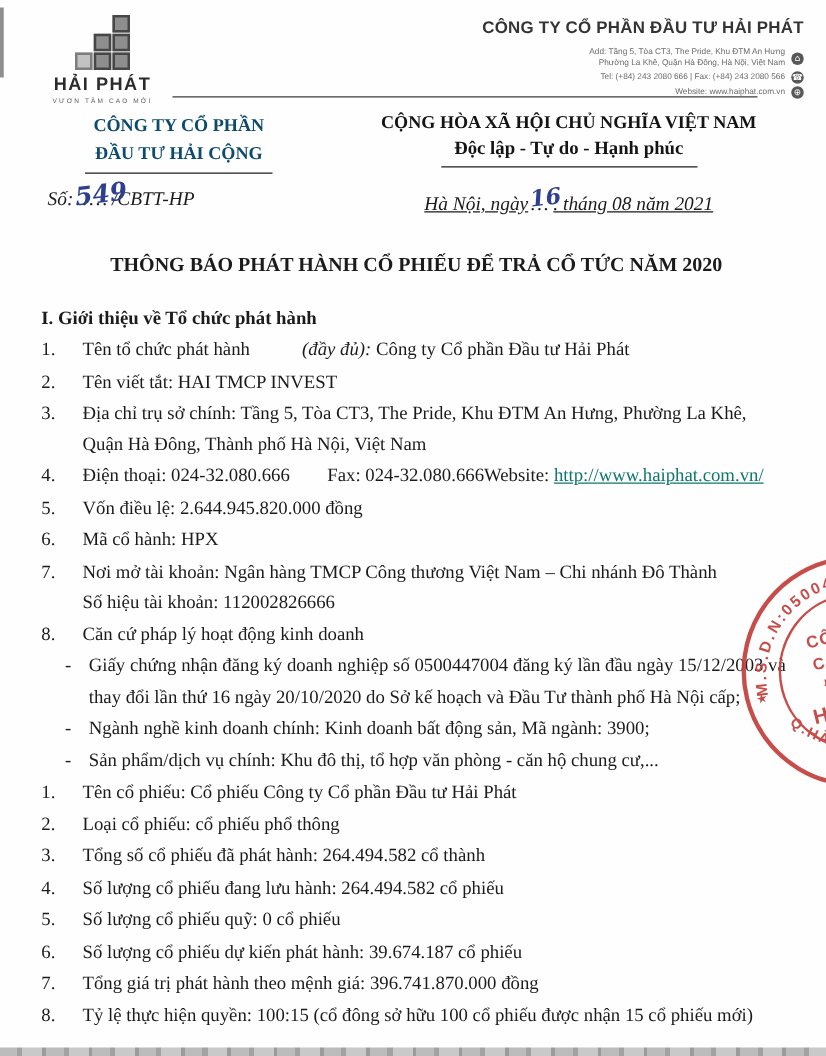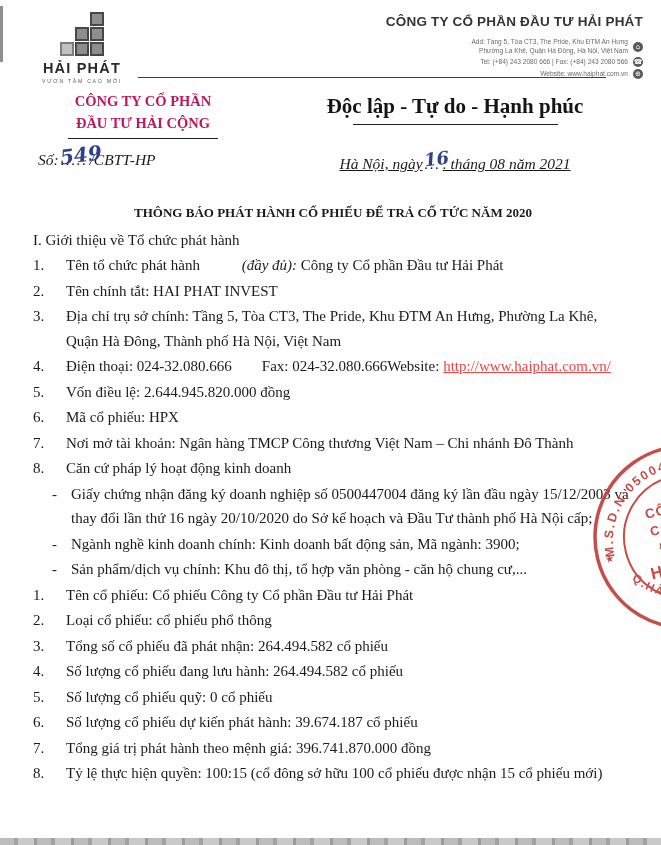--- a/index.html
+++ b/index.html
@@ -23,46 +23,46 @@
 
   .company-info{position:absolute;top:14px;right:18px;text-align:right;font-family:"Liberation Sans","DejaVu Sans",sans-serif;}
   .ci-name{font-size:13.5px;font-weight:bold;color:#343434;margin-bottom:9px;letter-spacing:0.2px;}
   .ci-line{position:relative;font-size:6.6px;color:#6b6b6b;margin-bottom:3px;padding-right:15px;line-height:8.5px;}
   .ci-icon{position:absolute;right:0;width:10px;height:10px;border-radius:50%;background:#585858;color:#fff;
            font-size:7px;line-height:10px;text-align:center;font-family:"DejaVu Sans",sans-serif;}
   .ci-icon.mid{top:50%;margin-top:-5px;} .ci-icon.single{top:-1px;}
   .header-rule{position:absolute;left:138px;top:77px;width:468px;border-top:1.6px solid #3c3c3c;}
 
   
-  .mast-left{position:absolute;left:30px;top:90px;width:226px;text-align:center;font-weight:bold;font-size:14.5px;line-height:22px;color:#be185d;}
+  .mast-left{position:absolute;left:30px;top:90px;width:226px;text-align:center;font-weight:bold;font-size:14.5px;line-height:22px;color:#0c4a6e;}
   .mast-left .rule{width:150px;margin:4px auto 0;border-top:1.5px solid #1e1e1e;}
   .mast-right{position:absolute;left:264px;top:90px;width:382px;text-align:center;color:#141414;}
   .mr-1{font-weight:bold;font-size:14.5px;}
-  .mr-2{font-weight:bold;font-size:21px;margin-top:4px;}
+  .mr-2{font-weight:bold;font-size:15px;margin-top:4px;}
   .mast-right .rule{width:205px;margin:5px auto 0;border-top:1.5px solid #1e1e1e;}
   .doc-no{position:absolute;left:38px;top:151px;font-style:italic;font-size:15.5px;}
   .date-line{position:absolute;left:264px;top:155px;width:382px;text-align:center;font-style:italic;font-size:15.5px;text-decoration:underline;}
   .hw-wrap{position:relative;display:inline-block;padding:0 2px;}
   .dots{letter-spacing:1.5px;}
   .hw{position:absolute;left:1px;top:-8px;color:#2e3f8f;font-weight:bold;font-style:italic;
       font-family:"DejaVu Serif",serif;transform:rotate(-7deg);white-space:nowrap;}
   .hw-no{font-size:20px;} .hw-day{font-size:18px;top:-7px;}
 
   
   .doc-body{position:absolute;left:33px;top:201px;width:600px;font-size:15px;line-height:24.5px;}
-  .doc-title{text-align:center;font-weight:bold;font-size:13px;margin-bottom:2px;}
-  .sec-heading{font-weight:normal;margin-bottom:1px;}
+  .doc-title{text-align:center;font-weight:bold;font-size:16px;margin-bottom:17px;}
+  .sec-heading{font-weight:bold;margin-bottom:1px;}
   .doc-item{display:flex;margin-bottom:1px;}
   .item-num{flex:0 0 33px;}
   .item-text{flex:1;}
   .sub-bullet{display:flex;margin-left:19px;margin-bottom:1px;}
   .sub-dash{flex:0 0 19px;}
   .sec2-head{display:flex;font-weight:bold;margin-bottom:1px;}
   .it{font-style:italic;margin-left:38px;}
-  .doc-link{text-decoration:underline;color:#ef4444;}
+  .doc-link{text-decoration:underline;color:#0f766e;}
   .sp-a{margin-right:30px;} .sp-b{}
 
   
   .stamp{position:absolute;left:586px;top:437px;width:200px;height:200px;opacity:0.93;}
   .stamp text{fill:#c2403c;font-family:"Liberation Sans","DejaVu Sans",sans-serif;font-weight:bold;}
 
   
   .bottom-bar{position:absolute;left:0;right:0;bottom:0;height:7px;
     background:repeating-linear-gradient(90deg,#bcbcbc 0 14px,#a2a2a2 14px 18px,#c9c9c9 18px 34px,#9b9b9b 34px 37px);}
 </style>
@@ -105,20 +105,21 @@
 
   <div class="header-rule"></div>
 
   <div class="mast-left">
     <div>CÔNG TY CỔ PHẦN</div>
     <div>ĐẦU TƯ HẢI CỘNG</div>
     <div class="rule"></div>
   </div>
 
   <div class="mast-right">
+    <div class="mr-1">CỘNG HÒA XÃ HỘI CHỦ NGHĨA VIỆT NAM</div>
     <div class="mr-2">Độc lập - Tự do - Hạnh phúc</div>
     <div class="rule"></div>
   </div>
 
   <div class="doc-no">
     <span>Số:</span><span class="hw-wrap"><span class="dots">.....</span><span class="hw hw-no">549</span></span><span>/CBTT-HP</span>
   </div>
 
   <div class="date-line">
     <span>Hà Nội, ngày</span><span class="hw-wrap"><span class="dots">...</span><span class="hw hw-day">16</span></span><span>. tháng 08 năm 2021</span>
@@ -128,43 +129,43 @@
     <div class="doc-title">THÔNG BÁO PHÁT HÀNH CỔ PHIẾU ĐỂ TRẢ CỔ TỨC NĂM 2020</div>
 
     <div class="sec-heading">I. Giới thiệu về Tổ chức phát hành</div>
 
     <div class="doc-item">
       <span class="item-num">1.</span>
       <span class="item-text"><span>Tên tổ chức phát hành </span><span class="it">(đầy đủ):</span><span> Công ty Cổ phần Đầu tư Hải Phát</span></span>
     </div>
     <div class="doc-item">
       <span class="item-num">2.</span>
-      <span class="item-text">Tên chính tắt: HAI PHAT INVEST</span>
+      <span class="item-text">Tên viết tắt: HAI TMCP INVEST</span>
     </div>
     <div class="doc-item">
       <span class="item-num">3.</span>
       <span class="item-text">Địa chỉ trụ sở chính: Tầng 5, Tòa CT3, The Pride, Khu ĐTM An Hưng, Phường La Khê, Quận Hà Đông, Thành phố Hà Nội, Việt Nam</span>
     </div>
     <div class="doc-item">
       <span class="item-num">4.</span>
       <span class="item-text">
         <span class="sp-a">Điện thoại:  024-32.080.666</span><span class="sp-b">Fax: 024-32.080.666</span><span>Website: </span><span class="doc-link">http://www.haiphat.com.vn/</span>
       </span>
     </div>
     <div class="doc-item">
       <span class="item-num">5.</span>
       <span class="item-text">Vốn điều lệ: 2.644.945.820.000 đồng</span>
     </div>
     <div class="doc-item">
       <span class="item-num">6.</span>
-      <span class="item-text">Mã cổ phiếu: HPX</span>
+      <span class="item-text">Mã cổ hành: HPX</span>
     </div>
     <div class="doc-item">
       <span class="item-num">7.</span>
-      <span class="item-text"><span>Nơi mở tài khoản: Ngân hàng TMCP Công thương Việt Nam – Chi nhánh Đô Thành</span><br></span>
+      <span class="item-text"><span>Nơi mở tài khoản: Ngân hàng TMCP Công thương Việt Nam – Chi nhánh Đô Thành</span><br><span>Số hiệu tài khoản: 112002826666</span></span>
     </div>
     <div class="doc-item">
       <span class="item-num">8.</span>
       <span class="item-text">Căn cứ pháp lý hoạt động kinh doanh</span>
     </div>
     <div class="sub-bullet">
       <span class="sub-dash">-</span>
       <span class="item-text">Giấy chứng nhận đăng ký doanh nghiệp số 0500447004 đăng ký lần đầu ngày 15/12/2003 và thay đổi lần thứ 16 ngày 20/10/2020 do Sở kế hoạch và Đầu Tư thành phố Hà Nội cấp;</span>
     </div>
     <div class="sub-bullet">
@@ -180,21 +181,21 @@
     <div class="doc-item">
       <span class="item-num">1.</span>
       <span class="item-text">Tên cổ phiếu: Cổ phiếu Công ty Cổ phần Đầu tư Hải Phát</span>
     </div>
     <div class="doc-item">
       <span class="item-num">2.</span>
       <span class="item-text">Loại cổ phiếu: cổ phiếu phổ thông</span>
     </div>
     <div class="doc-item">
       <span class="item-num">3.</span>
-      <span class="item-text">Tổng số cổ phiếu đã phát nhận: 264.494.582 cổ phiếu</span>
+      <span class="item-text">Tổng số cổ phiếu đã phát hành: 264.494.582 cổ thành</span>
     </div>
     <div class="doc-item">
       <span class="item-num">4.</span>
       <span class="item-text">Số lượng cổ phiếu đang lưu hành: 264.494.582 cổ phiếu</span>
     </div>
     <div class="doc-item">
       <span class="item-num">5.</span>
       <span class="item-text">Số lượng cổ phiếu quỹ: 0 cổ phiếu</span>
     </div>
     <div class="doc-item">

